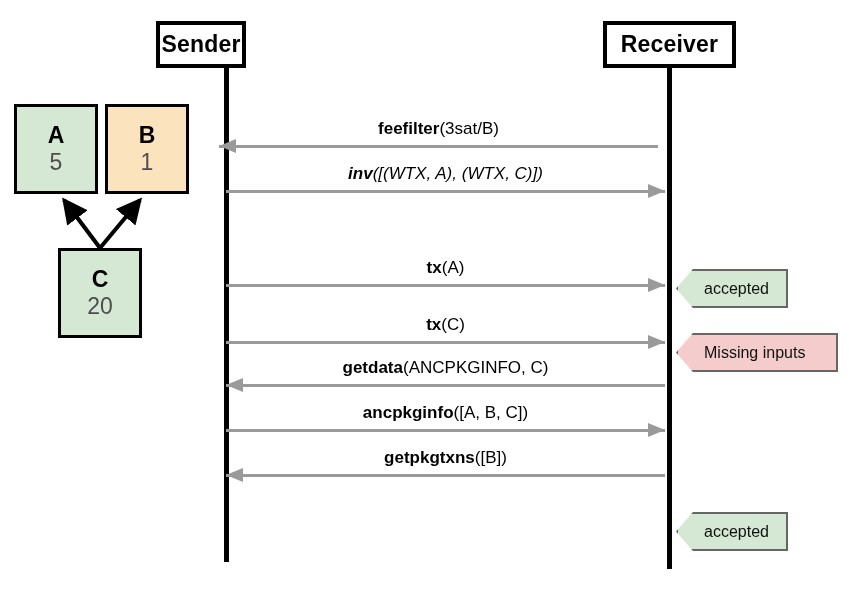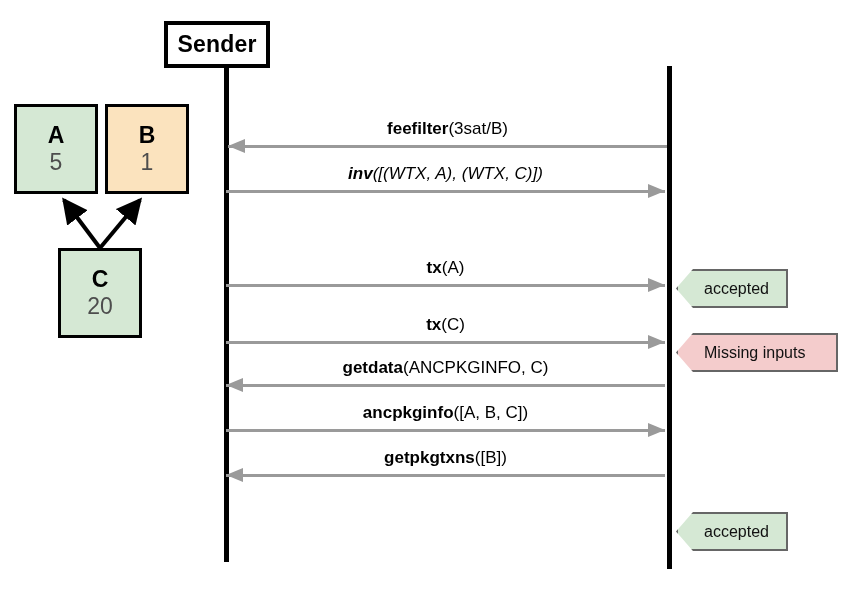--- a/index.html
+++ b/index.html
@@ -25,21 +25,21 @@
     background: #ffffff;
     border: 4px solid #000000;
     display: flex;
     align-items: center;
     justify-content: center;
     font-weight: bold;
     font-size: 23px;
     color: #000000;
     letter-spacing: 0.2px;
   }
-  #sender-box  { left: 164px; top: 21px; width: 106px; height: 47px; }
+  #sender-box  { left: 156px; top: 21px; width: 90px; height: 47px; }
   #receiver-box{ left: 603px; top: 21px; width: 133px; height: 47px; }
 
   
   .lifeline {
     position: absolute;
     width: 5px;
     background: #000000;
   }
   #sender-lifeline   { left: 224px; top: 66px; height: 496px; }
   #receiver-lifeline { left: 667px; top: 66px; height: 503px; }
@@ -142,20 +142,21 @@
     pointer-events: none;
   }
 </style>
 </head>
 <body>
 
 <div id="canvas">
 
   <div class="participant-box" id="sender-box">Sender</div>
 
+  <div class="participant-box" id="receiver-box">Receiver</div>
 
   <div class="lifeline" id="sender-lifeline"></div>
   <div class="lifeline" id="receiver-lifeline"></div>
 
   <div class="tx-box green" id="tx-a" style="left:14px; top:104px; width:84px; height:90px;">
     <span class="tx-name">A</span>
     <span class="tx-value">5</span>
   </div>
 
   <div class="tx-box orange" id="tx-b" style="left:105px; top:104px; width:84px; height:90px;">
@@ -171,21 +172,21 @@
   <svg id="tx-graph-svg" viewBox="0 0 220 360">
     <defs>
       <marker id="tx-arrowhead" markerWidth="7" markerHeight="7" refX="5.6" refY="3.2" orient="auto" markerUnits="strokeWidth">
         <path d="M0,0 L6.4,3.2 L0,6.4 z" fill="#000000"></path>
       </marker>
     </defs>
     <line x1="100" y1="248" x2="64" y2="200" stroke="#000000" stroke-width="4" marker-end="url(#tx-arrowhead)"></line>
     <line x1="100" y1="248" x2="140" y2="200" stroke="#000000" stroke-width="4" marker-end="url(#tx-arrowhead)"></line>
   </svg>
 
-  <div class="message" style="left:228px; top:118px; width:439px;">
+  <div class="message" style="left:219px; top:118px; width:439px;">
     <div class="msg-label">
       <span class="cmd">feefilter</span><span class="args">(3sat/B)</span>
     </div>
     <div class="msg-line"></div>
     <div class="msg-head to-left"></div>
   </div>
 
   <div class="message" style="left:226px; top:163px; width:439px;font-style:italic;">
     <div class="msg-label">
       <span class="cmd">inv</span><span class="args">([(WTX, A), (WTX, C)])</span>

